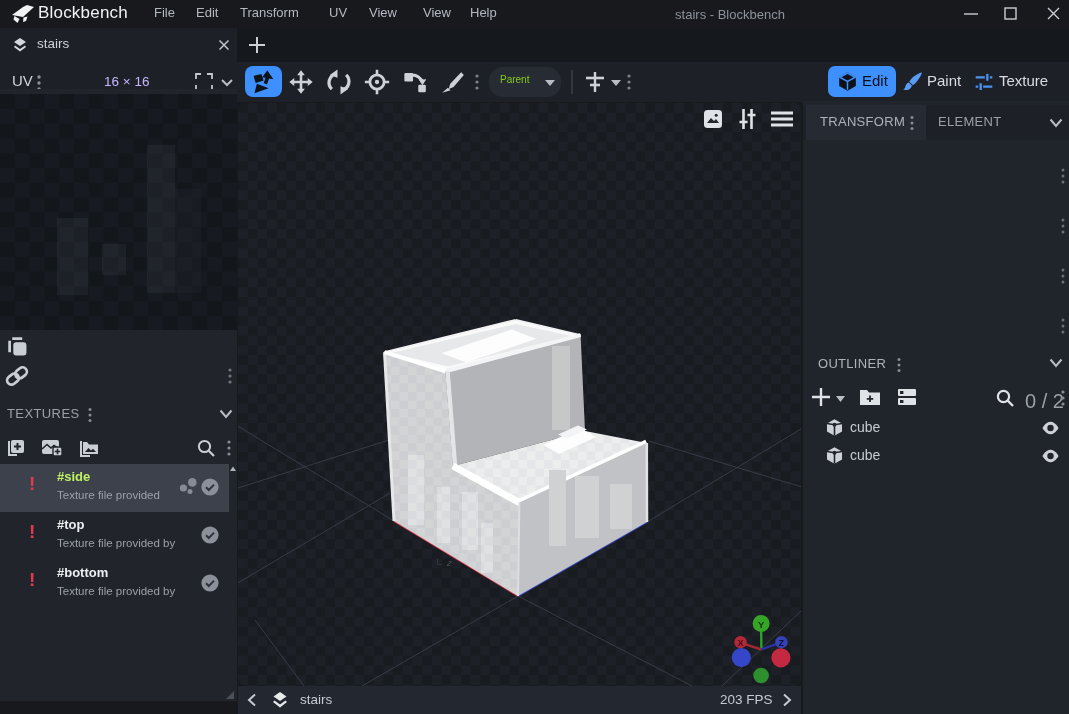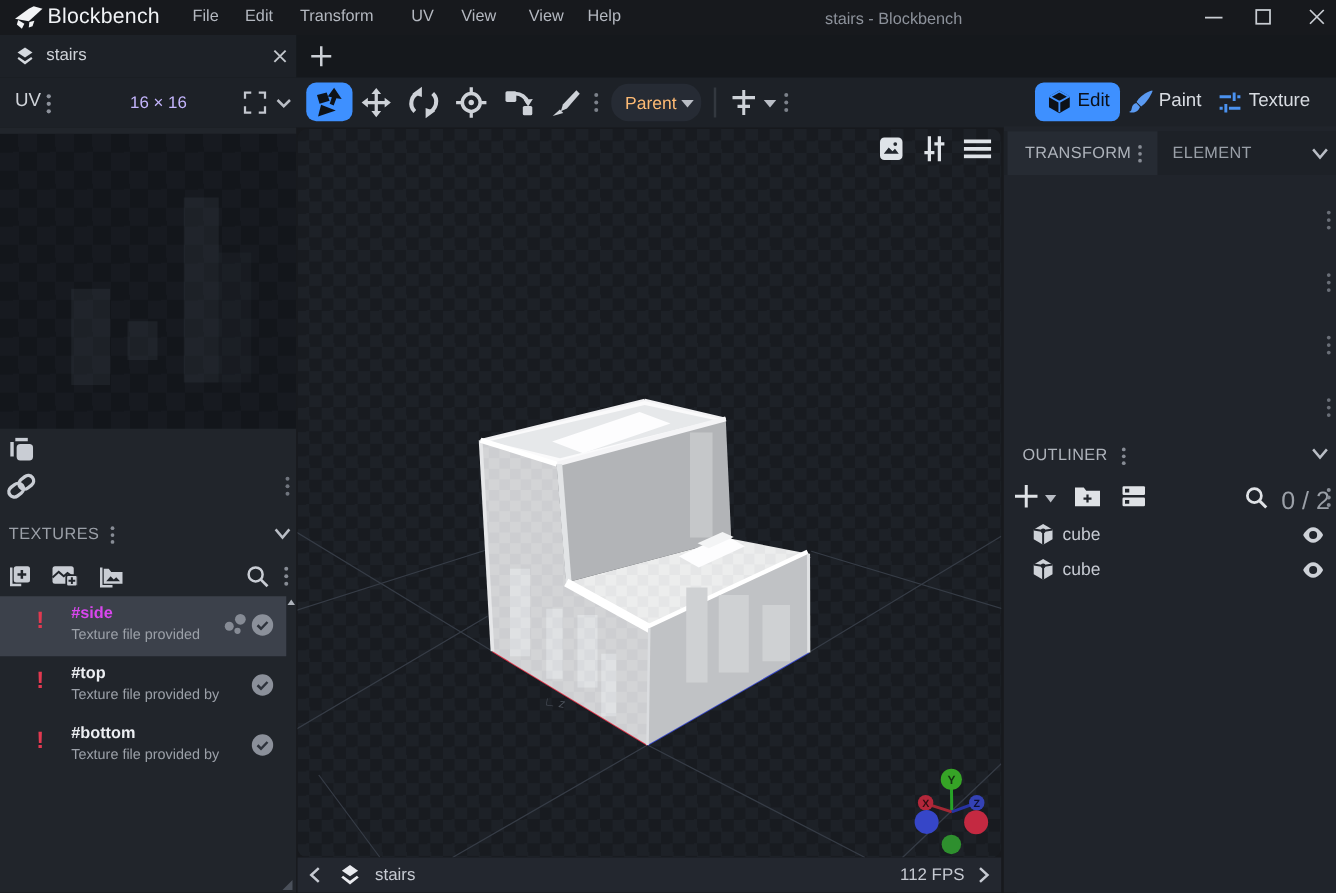--- a/index.html
+++ b/index.html
@@ -6,31 +6,31 @@
   html,body { width:1069px; height:714px; overflow:hidden; background:#17191d;
     font-family:"Liberation Sans", sans-serif; }
   #app { position:absolute; left:0; top:0; width:1069px; height:714px; background:#17191d; }
   .abs { position:absolute; }
 
   
   #titlebar { left:0; top:0; width:1069px; height:28px; background:#17191d; color:#b4b8c0; }
   #titlebar .logo { left:10px; top:3px; }
   #titlebar .brand { left:38px; top:3px; font-size:17px; font-weight:normal; color:#f0f2f5; letter-spacing:0.2px; }
   .menuitem { top:5px; font-size:13px; color:#b4b8c0; }
-  #wintitle { left:660px; top:7px; width:140px; text-align:left; font-size:13px; color:#8d929b; }
+  #wintitle { left:660px; top:7px; width:140px; text-align:center; font-size:13px; color:#8d929b; }
 
   
   #tabbar { left:0; top:28px; width:1069px; height:34px; background:#15181c; }
   #tab1 { left:0; top:28px; width:237px; height:34px; background:#1d2127; }
 
   
   #toolbar { left:0; top:62px; width:1069px; height:40px; background:#1d2127; }
 
   
-  #leftpanel { left:0; top:102px; width:237px; height:612px; background:#21252b; }
+  #leftpanel { left:0; top:89px; width:237px; height:612px; background:#21252b; }
   #uvcanvas { left:0; top:5px; width:237px; height:236px;
      background: repeating-conic-gradient(#171a20 0% 25%, #13161b 0% 50%) 0 0 / 29.6px 29.6px; }
   .uvrect { background:rgba(72,78,92,0.20); }
 
   
   #viewport { left:238px; top:103px; width:563px; height:583px; border-radius:8px;
      background: repeating-conic-gradient(#1d2127 0% 25%, #181b20 0% 50%) 0 0 / 19.4px 19.4px; }
   #statusbar { left:238px; top:686px; width:563px; height:28px; background:#23272f; color:#c6cad2; }
 
   
@@ -123,21 +123,21 @@
       <path d="M19.5 3 L22 5.5 L12.5 16.5 L8 18.5 L9.5 13.5 Z" fill="#ced2d8"></path>
       <path d="M7.3 17.2 L9.8 19.7 L2 22 Z" fill="#ced2d8"></path>
     </svg>
     <svg class="abs" style="left:474px;top:11px" width="6" height="18" viewBox="0 0 6 18">
       <circle cx="3" cy="3" r="1.6" fill="#7c818a"></circle>
         <circle cx="3" cy="9" r="1.6" fill="#7c818a"></circle>
         <circle cx="3" cy="15" r="1.6" fill="#7c818a"></circle>
     </svg>
 
     <div class="abs" style="left:489px;top:5px;width:72px;height:30px;background:#262b34;border-radius:14px"></div>
-    <div class="abs" style="left:500px;top:12px;font-size:14px;color:#fdba74">Parent</div>
+    <div class="abs" style="left:500px;top:12px;font-size:10px;color:#84cc16">Parent</div>
     <svg class="abs" style="left:544px;top:17px" width="12" height="8" viewBox="0 0 12 8">
         <path d="M1 1 L6 7 L11 1 Z" fill="#b9bdc5"></path>
       </svg>
     <div class="abs" style="left:571px;top:8px;width:2px;height:24px;background:#33383f"></div>
     <svg class="abs" style="left:583px;top:8px" width="24" height="24" viewBox="0 0 24 24">
       <path d="M12 2 L12 22" stroke="#ced2d8" stroke-width="2.4"></path>
       <path d="M3 8 L21 8" stroke="#ced2d8" stroke-width="2.6"></path>
       <path d="M7 15 L17 15" stroke="#ced2d8" stroke-width="2.6"></path>
     </svg>
     <svg class="abs" style="left:610px;top:17px" width="12" height="8" viewBox="0 0 12 8">
@@ -222,21 +222,21 @@
       <path d="M12.7 12.7 L18 18" stroke="#c9cdd4" stroke-width="2.2"></path>
     </svg>
     <svg class="abs" style="left:226px;top:350px" width="6" height="18" viewBox="0 0 6 18">
       <circle cx="3" cy="3" r="1.6" fill="#878c95"></circle>
         <circle cx="3" cy="9" r="1.6" fill="#878c95"></circle>
         <circle cx="3" cy="15" r="1.6" fill="#878c95"></circle>
     </svg>
 
     <div class="abs" style="left:0;top:375px;width:229px;height:48px;background:#3c414b"></div>
     <div class="abs" style="left:29px;top:384px;width:9px;font-size:19px;font-weight:bold;color:#e23950">!</div>
-    <div class="abs" style="left:57px;top:380px;font-size:13px;font-weight:bold;color:#d946ef">#side</div>
+    <div class="abs" style="left:57px;top:380px;font-size:13px;font-weight:bold;color:#bef264">#side</div>
     <div class="abs" style="left:57px;top:400px;font-size:11.5px;color:#9ba0a8;width:125px;white-space:nowrap;overflow:hidden">Texture file provided</div>
     <svg class="abs" style="left:178px;top:388px" width="20" height="20" viewBox="0 0 20 20">
       <circle cx="14.3" cy="5.4" r="4.3" fill="#868b95"></circle>
         <circle cx="5.4" cy="11" r="3.6" fill="#868b95"></circle>
         <circle cx="12" cy="14.6" r="2.5" fill="#868b95"></circle>
     </svg>
     <svg class="abs" style="left:201px;top:389px" width="18" height="18" viewBox="0 0 18 18">
       <circle cx="9" cy="9" r="8.6" fill="#8b909a"></circle>
       <path d="M5 9.2 L7.8 12 L13 6.6" stroke="#2e333c" stroke-width="2" fill="none"></path>
     </svg>
@@ -360,21 +360,21 @@
   </div>
   <div id="statusbar" class="abs">
     <svg class="abs" style="left:8px;top:7px" width="12" height="14" viewBox="0 0 12 14">
         <path d="M9 1.5 L3 7 L9 12.5" stroke="#c6cad2" stroke-width="2" fill="none"></path>
       </svg>
     <svg class="abs" style="left:32px;top:3px" width="20" height="22" viewBox="0 0 20 22">
       <path d="M10 3 L16.5 7.5 L10 12 L3.5 7.5 Z" fill="#e8eaee"></path>
       <path d="M4.5 11.5 L10 15.5 L15.5 11.5 L17 13 L10 18.5 L3 13 Z" fill="#e8eaee"></path>
     </svg>
     <div class="abs" style="left:62px;top:6px;font-size:13.5px;color:#c6cad2">stairs</div>
-    <div class="abs" style="left:482px;top:6px;font-size:13.5px;color:#c6cad2">112 FPS</div>
+    <div class="abs" style="left:482px;top:6px;font-size:13.5px;color:#c6cad2">203 FPS</div>
     <svg class="abs" style="left:543px;top:7px" width="12" height="14" viewBox="0 0 12 14">
         <path d="M3 1.5 L9 7 L3 12.5" stroke="#c6cad2" stroke-width="2" fill="none"></path>
       </svg>
   </div>
 
   <div id="rightpanel" class="abs">
 
     <div class="abs" style="left:0;top:4px;width:266px;height:35px;background:#1d2127"></div>
     <div class="abs" style="left:3px;top:4px;width:120px;height:35px;background:#262b33"></div>
     <div class="abs" style="left:17px;top:13px;font-size:13px;color:#aeb3bb;letter-spacing:0.3px">TRANSFORM</div>

